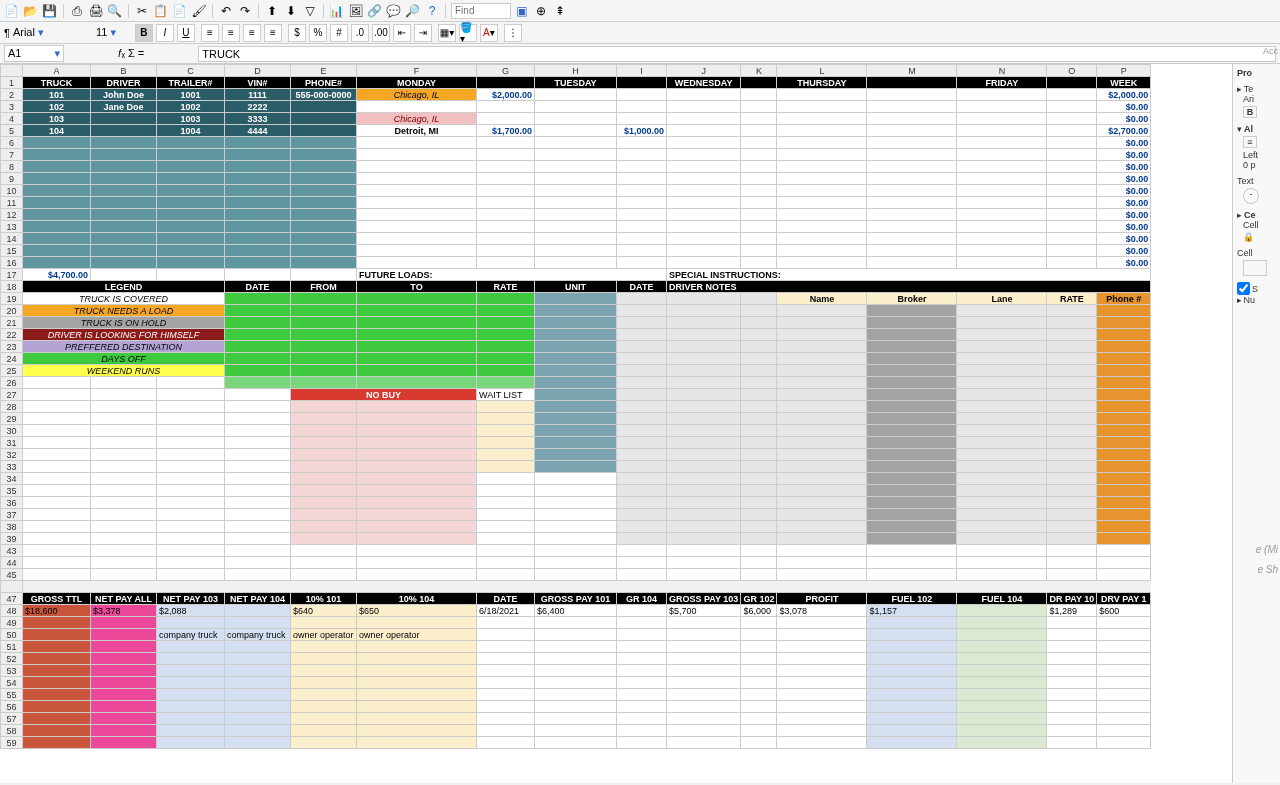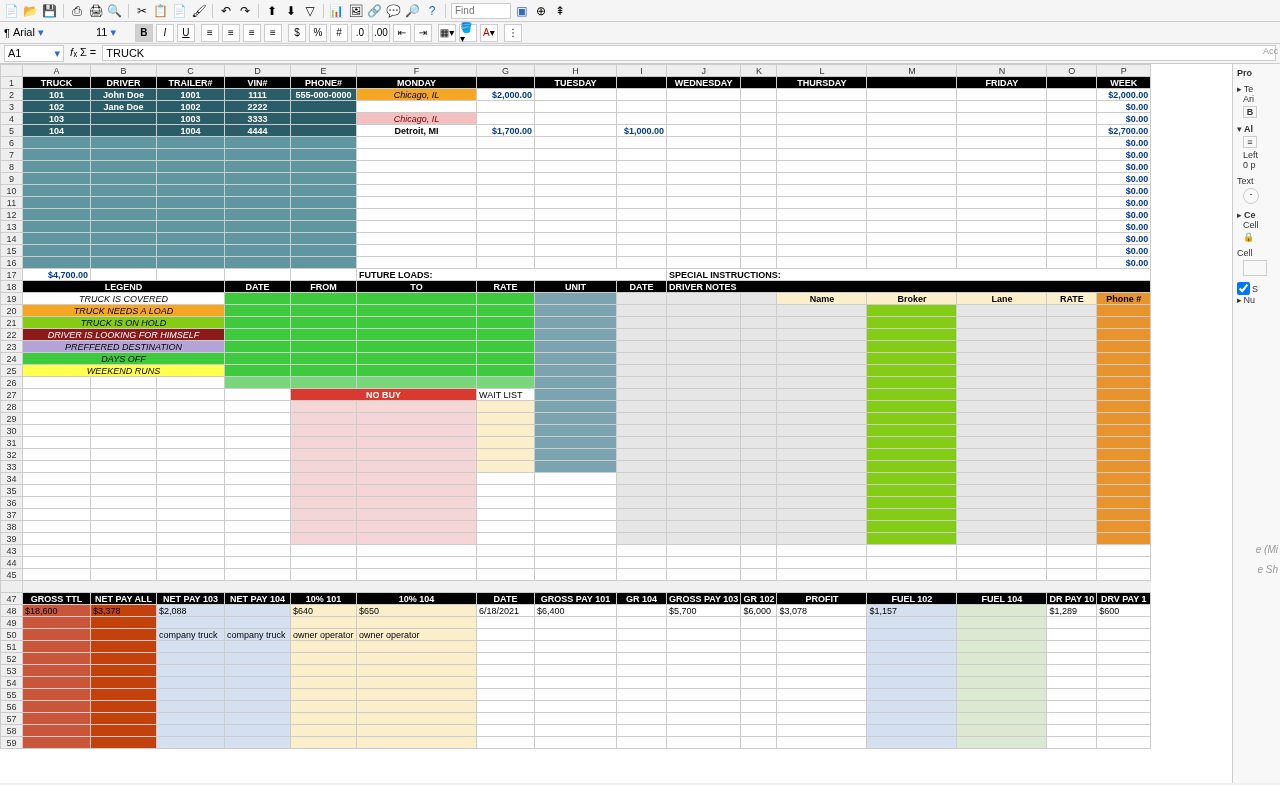--- a/index.html
+++ b/index.html
@@ -4,21 +4,21 @@
 <style>
 * { box-sizing: border-box; margin: 0; padding: 0; }
 body { font-family: Arial, sans-serif; font-size: 11px; background: #f0f0f0; overflow: hidden; }
 .toolbar { background: #f5f5f5; border-bottom: 1px solid #ccc; padding: 2px 4px; display: flex; gap: 3px; align-items: center; height: 22px; }
 .toolbar .icon { width: 16px; height: 16px; display: inline-flex; align-items: center; justify-content: center; font-size: 12px; cursor: pointer; }
 .toolbar .sep { width: 1px; height: 14px; background: #ccc; margin: 0 2px; }
 .toolbar input { height: 16px; font-size: 10px; border: 1px solid #ccc; padding: 0 3px; }
 .fmt-bar { background: #f5f5f5; border-bottom: 1px solid #ccc; padding: 2px 4px; display: flex; gap: 3px; align-items: center; height: 22px; }
 .fmt-bar .btn { width: 18px; height: 18px; border: 1px solid #ccc; background: #fff; display: inline-flex; align-items: center; justify-content: center; font-size: 10px; cursor: pointer; }
 .fmt-bar .btn.active { background: #d0d0d0; }
-.formula-row { background: #f5f5f5; border-bottom: 1px solid #ccc; padding: 1px 4px; display: flex; align-items: flex-start; height: 20px; font-size: 11px; }
+.formula-row { background: #f5f5f5; border-bottom: 1px solid #ccc; padding: 1px 4px; display: flex; align-items: center; height: 20px; font-size: 11px; gap: 48px; }
 .cell-ref { width: 60px; border: 1px solid #ccc; background: #fff; padding: 1px 3px; }
 .fx { margin: 1px 6px; display: flex; gap: 3px; }
 .formula-input { flex: 1; border: 1px solid #ccc; background: #fff; padding: 1px 3px; }
 .main { display: flex; height: calc(100vh - 66px); }
 .sheet-wrap { flex: 1; overflow: auto; background: #fff; position: relative; }
 .side-panel { width: 48px; background: #f8f8f8; border-left: 1px solid #ccc; padding: 4px; font-size: 9px; color: #333; }
 .side-panel .prop { margin-bottom: 6px; }
 table.sheet { border-collapse: collapse; table-layout: fixed; }
 table.sheet th, table.sheet td { border: 1px solid #ccc; height: 12px; padding: 0 2px; font-size: 9px; overflow: hidden; white-space: nowrap; }
 table.sheet th { background: #eee; font-weight: normal; text-align: center; color: #333; }
@@ -26,31 +26,31 @@
 .colA{width:68px}.colB{width:66px}.colC{width:68px}.colD{width:66px}.colE{width:66px}.colF{width:120px}.colG{width:58px}.colH{width:82px}.colI{width:50px}.colJ{width:50px}.colK{width:28px}.colL{width:90px}.colM{width:90px}.colN{width:90px}.colO{width:32px}.colP{width:54px}
 .hdr-black{background:#000;color:#fff;font-weight:bold;text-align:center}
 .teal{background:#2a5d68;color:#fff;font-weight:bold;text-align:center}
 .teal-lt{background:#5f96a0;color:#fff;text-align:center}
 .orange{background:#f5a623;text-align:center;font-style:italic;color:#003;}
 .pink{background:#f2c0c0;text-align:center;font-style:italic;color:#700;}
 .money{color:#003a8c;font-weight:bold;text-align:right}
 .bluecell{color:#003a8c;font-weight:bold;text-align:right}
 .green{background:#3fc93f}
 .green2{background:#7ad67a}
-.gray{background:#84cc16}
+.gray{background:#a3a3a3}
 .gray-lt{background:#e6e6e6}
 .steel{background:#7ba3b0}
 .pink-lt{background:#f5d6d6}
 .cream{background:#fbeecb}
 .purple{background:#b4a4d6}
 .yellow{background:#ffff4d}
 .red{background:#d83a2f;color:#fff;font-weight:bold;text-align:center}
 .orange2{background:#e8942e}
 .rust{background:#c9563a}
-.sage{background:#c2410c}
+.sage{background:#ec4899}
 .blue-lt{background:#d4e0f0}
 .green-lt{background:#dbe9d3}
 .dkred{background:#8b1a1a}
 .legend-c{font-style:italic;text-align:center}
 .bold{font-weight:bold}
 .center{text-align:center}
 .dim{color:#999;font-style:italic;position:absolute;right:2px;font-size:10px}
 .side-check{display:flex;align-items:center;gap:2px;font-size:9px}
 </style>
 </head>

